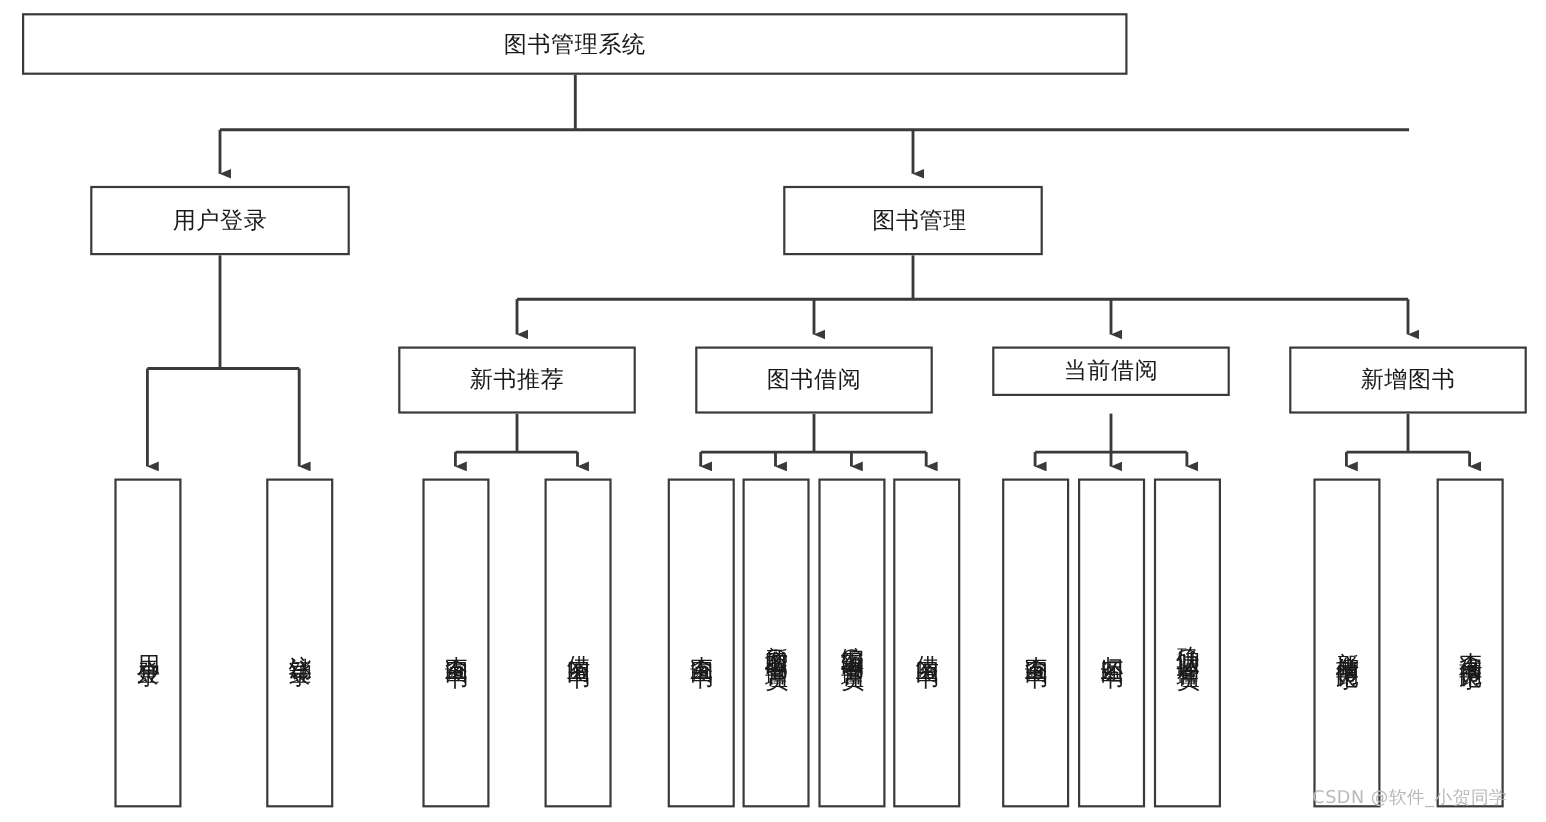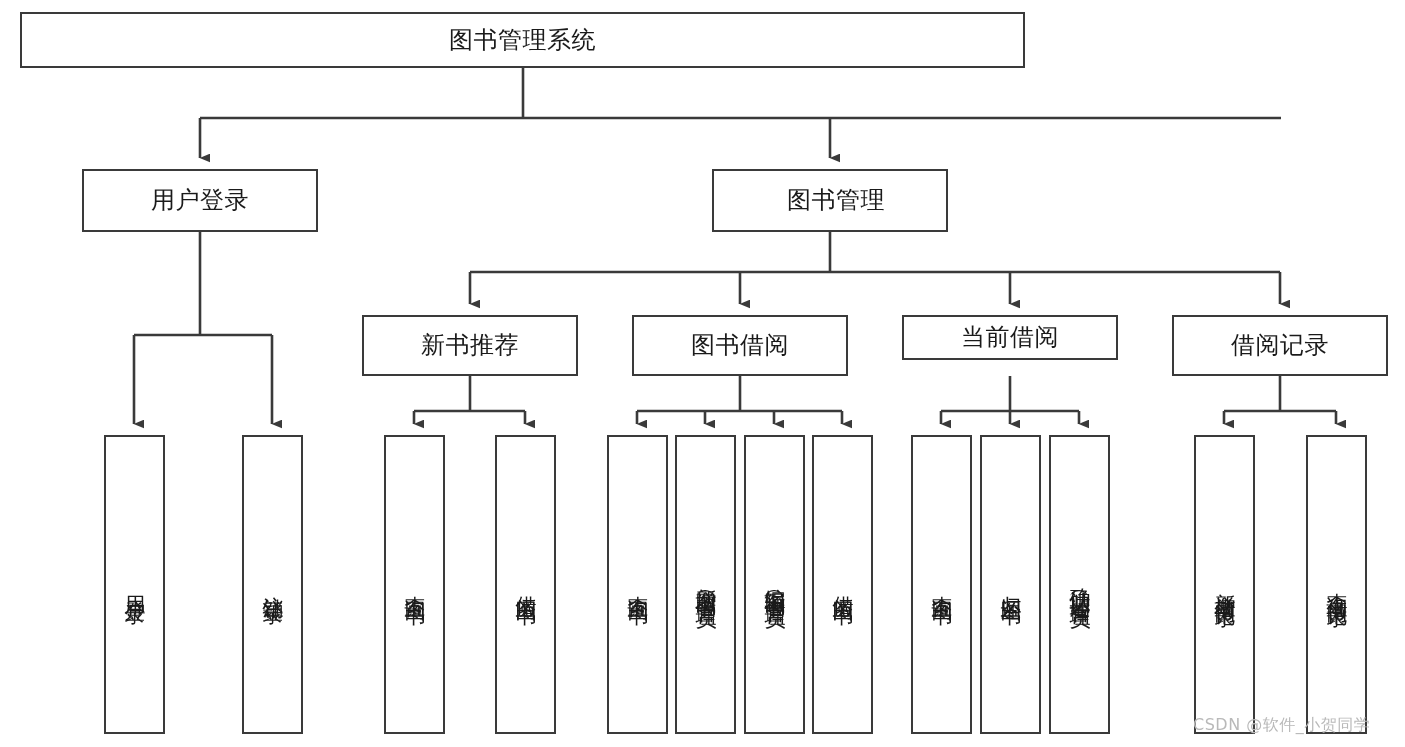--- a/index.html
+++ b/index.html
@@ -31,21 +31,21 @@
     position: absolute;
     box-sizing: border-box;
     border: 2.5px solid #3a3a3a;
     background: #ffffff;
     display: flex;
     align-items: center;
     justify-content: center;
     overflow: hidden;
   }
   .node-label {
-    font-size: 24px;
+    font-size: 21px;
     color: #1a1a1a;
     line-height: 1.18;
     letter-spacing: 0.5px;
     white-space: nowrap;
   }
   .node.leaf {
     align-items: center;
     justify-content: center;
   }
   .node.leaf .node-label {
@@ -136,21 +136,21 @@
   <div class="node" style="left:362px; top:315px; width:216px; height:61px;">
     <span class="node-label">新书推荐</span>
   </div>
   <div class="node" style="left:632px; top:315px; width:216px; height:61px;">
     <span class="node-label">图书借阅</span>
   </div>
   <div class="node" style="left:902px; top:315px; width:216px; height:45px;">
     <span class="node-label">当前借阅</span>
   </div>
   <div class="node" style="left:1172px; top:315px; width:216px; height:61px;">
-    <span class="node-label">借阅记录</span>
+    <span class="node-label">新增图书</span>
   </div>
 
   <div class="node leaf" style="left:104px; top:435px; width:61px; height:299px;">
     <span class="node-label">用户登录</span>
   </div>
   <div class="node leaf" style="left:242px; top:435px; width:61px; height:299px;">
     <span class="node-label">注销登录</span>
   </div>
 
   <div class="node leaf" style="left:384px; top:435px; width:61px; height:299px;">

